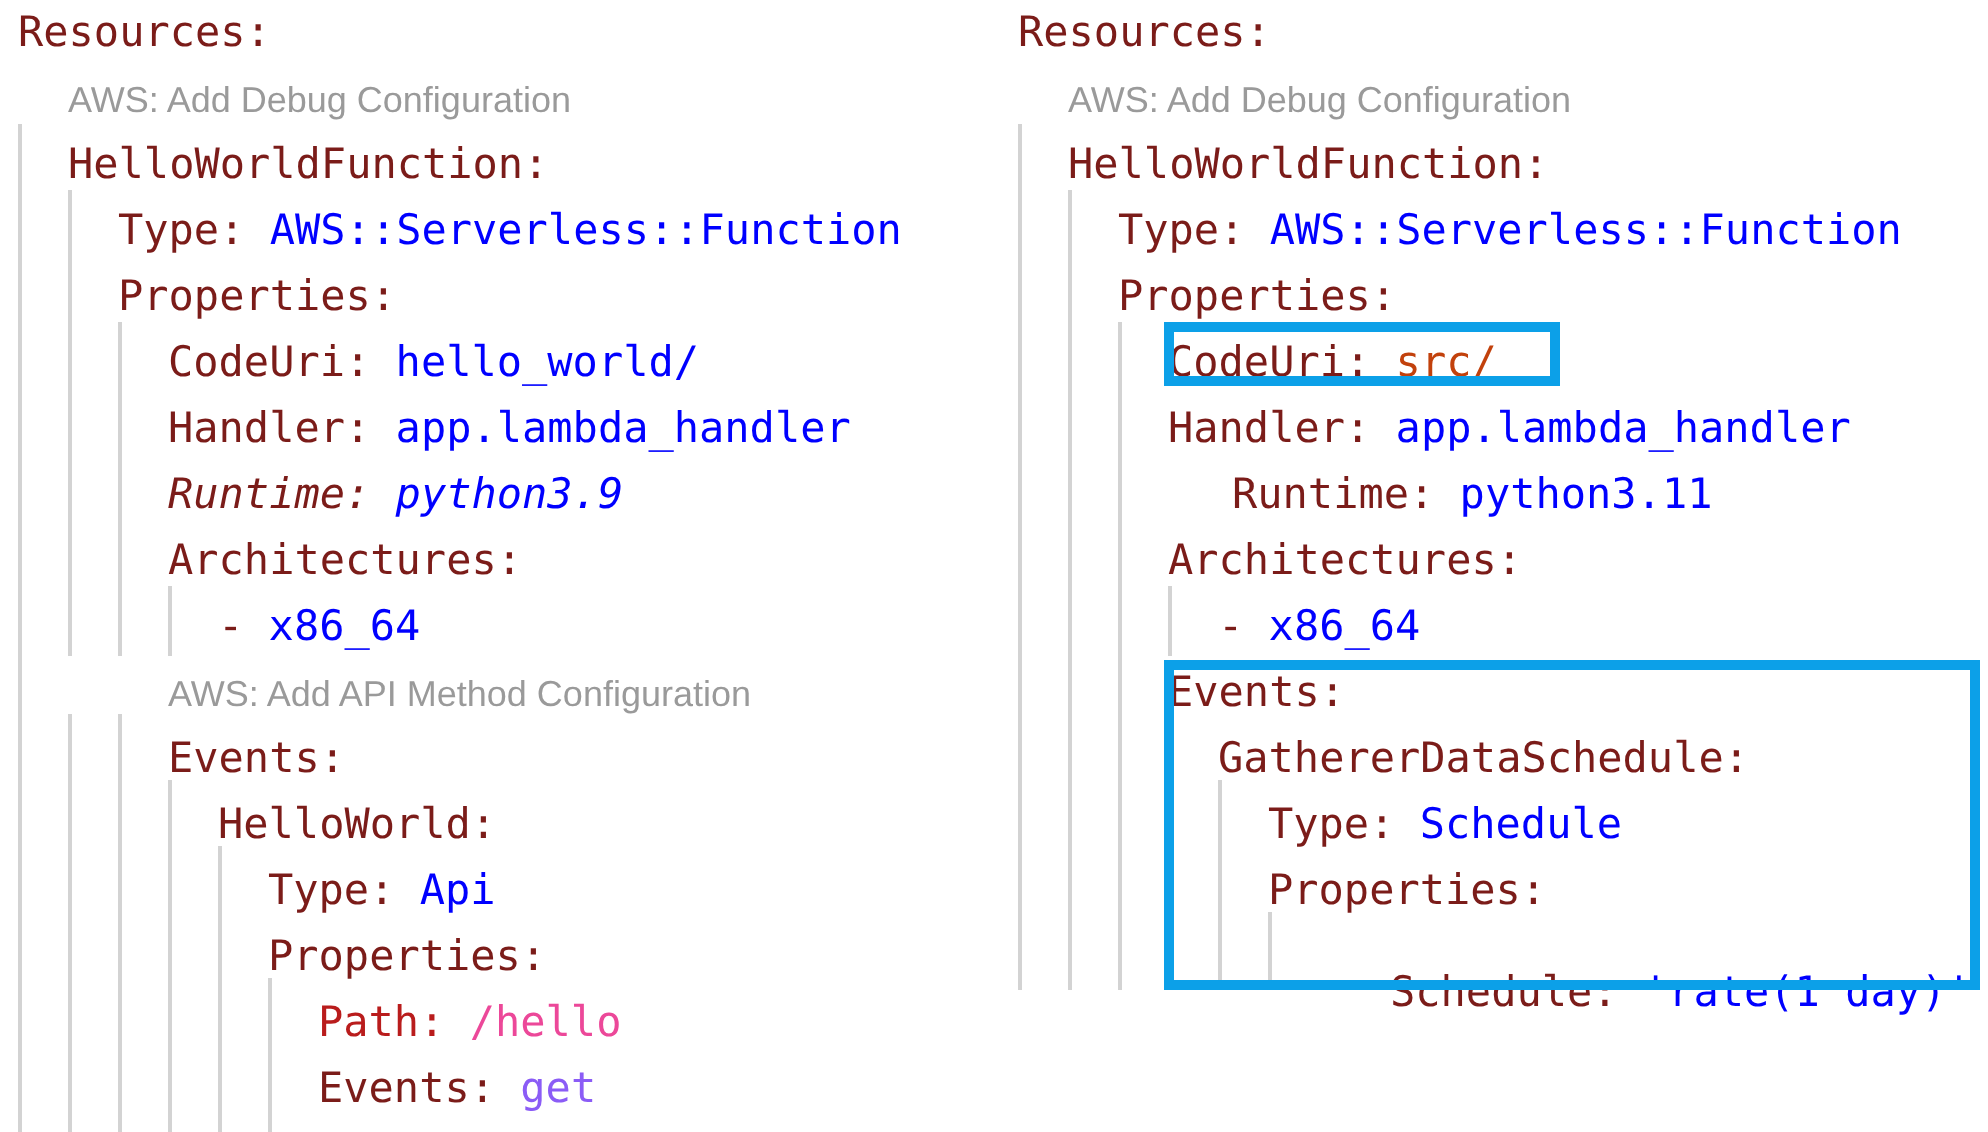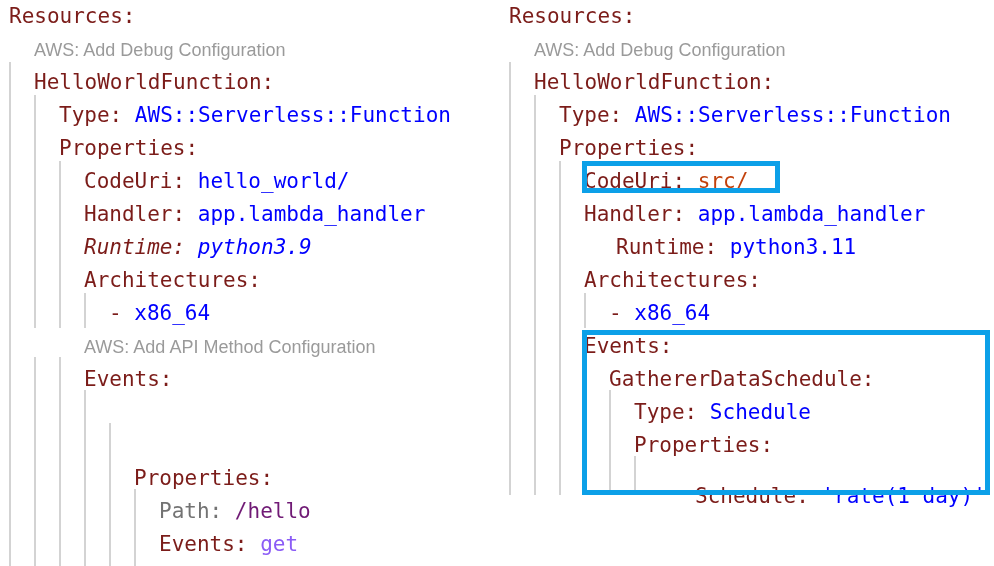--- a/index.html
+++ b/index.html
@@ -95,22 +95,24 @@
       <div class="code-line" style="left: 34px; top: 66px;"><span class="tok-key" style="color: rgb(123, 28, 25);">HelloWorldFunction:</span></div>
       <div class="code-line" style="left: 59px; top: 99px;"><span class="tok-key" style="color: rgb(123, 28, 25);">Type: </span><span class="tok-val" style="color: rgb(0, 0, 255);">AWS::Serverless::Function</span></div>
       <div class="code-line" style="left: 59px; top: 132px;"><span class="tok-key" style="color: rgb(123, 28, 25);">Properties:</span></div>
       <div class="code-line" style="left: 84px; top: 165px;"><span class="tok-key" style="color: rgb(123, 28, 25);">CodeUri: </span><span class="tok-val" style="color: rgb(0, 0, 255);">hello_world/</span></div>
       <div class="code-line" style="left: 84px; top: 198px;"><span class="tok-key" style="color: rgb(123, 28, 25);">Handler: </span><span class="tok-val" style="color: rgb(0, 0, 255);">app.lambda_handler</span></div>
       <div class="code-line" style="left: 84px; top: 231px; font-style: italic;"><span class="tok-key" style="color: rgb(123, 28, 25);">Runtime: </span><span class="tok-val" style="color: rgb(0, 0, 255);">python3.9</span></div>
       <div class="code-line" style="left: 84px; top: 264px;"><span class="tok-key" style="color: rgb(123, 28, 25);">Architectures:</span></div>
       <div class="code-line" style="left: 109px; top: 297px;"><span class="tok-key" style="color: rgb(123, 28, 25);">- </span><span class="tok-val" style="color: rgb(0, 0, 255);">x86_64</span></div>
       <div class="codelens-line" style="left: 84px; top: 332px; color: rgb(154, 154, 154);">AWS: Add API Method Configuration</div>
       <div class="code-line" style="left: 84px; top: 363px;"><span class="tok-key" style="color: rgb(123, 28, 25);">Events:</span></div>
+      <div class="code-line" style="left: 109px; top: 396px;"><span class="tok-key" style="color: rgb(123, 28, 25);">HelloWorld:</span></div>
+      <div class="code-line" style="left: 134px; top: 429px;"><span class="tok-key" style="color: rgb(123, 28, 25);">Type: </span><span class="tok-val" style="color: rgb(0, 0, 255);">Api</span></div>
       <div class="code-line" style="left: 134px; top: 462px;"><span class="tok-key" style="color: rgb(123, 28, 25);">Properties:</span></div>
-      <div class="code-line" style="left: 159px; top: 495px;"><span class="tok-key" style="color: #737373;">Path: </span><span class="tok-val" style="color: #701a75; text-align: right;">/hello</span></div>
+      <div class="code-line" style="left: 159px; top: 495px;"><span class="tok-key" style="color: #b91c1c;">Path: </span><span class="tok-val" style="color: #ec4899; text-align: right;">/hello</span></div>
       <div class="code-line" style="left: 159px; top: 528px;"><span class="tok-key" style="color: rgb(123, 28, 25);">Events: </span><span class="tok-val" style="color: #8b5cf6;">get</span></div>
     </div>
   <div class="panel right">
       <div class="indent-guide" style="left: 9px; top: 62px; height: 433px; background: rgb(211, 211, 211);"></div>
       <div class="indent-guide" style="left: 34px; top: 95px; height: 400px; background: rgb(211, 211, 211);"></div>
       <div class="indent-guide" style="left: 59px; top: 161px; height: 334px; background: rgb(211, 211, 211);"></div>
       <div class="indent-guide" style="left: 84px; top: 293px; height: 35px; background: rgb(211, 211, 211);"></div>
       <div class="indent-guide" style="left: 84px; top: 357px; height: 133px; background: rgb(211, 211, 211);"></div>
       <div class="indent-guide" style="left: 109px; top: 390px; height: 100px; background: rgb(211, 211, 211);"></div>
       <div class="indent-guide" style="left: 134px; top: 456px; height: 34px; background: rgb(211, 211, 211);"></div>

